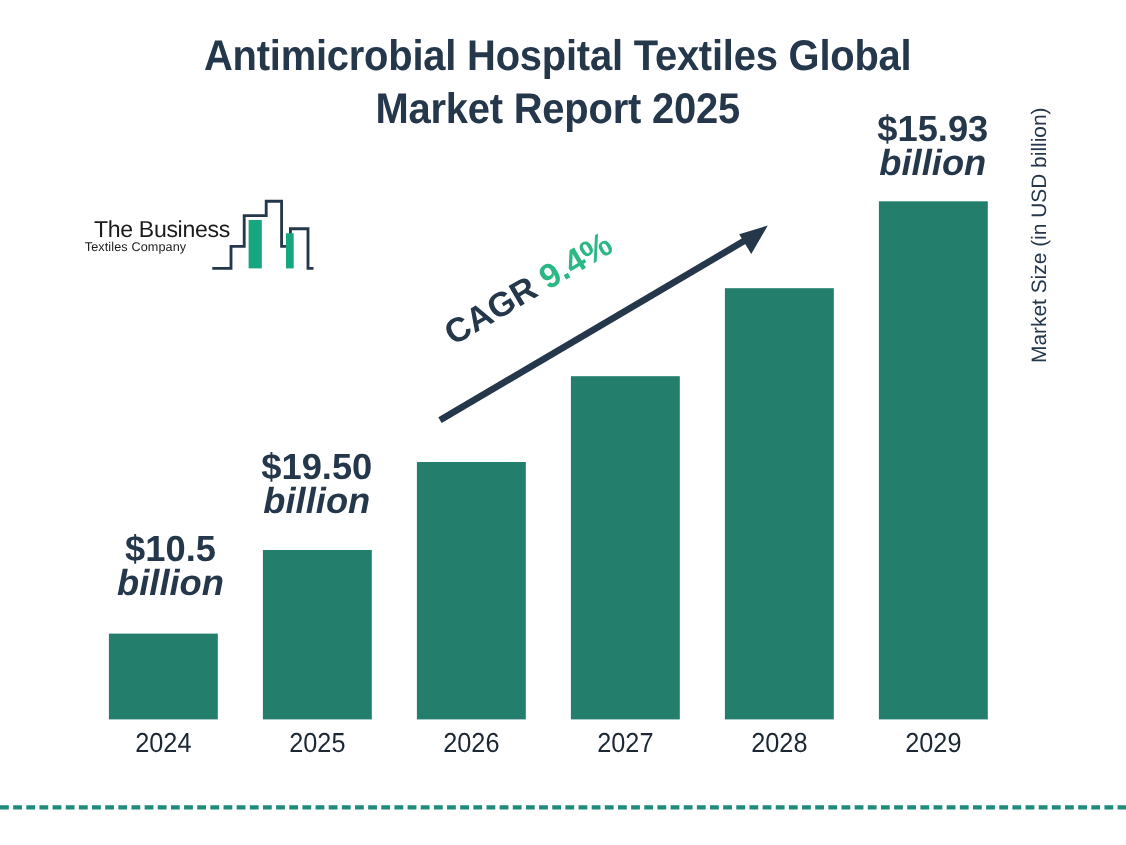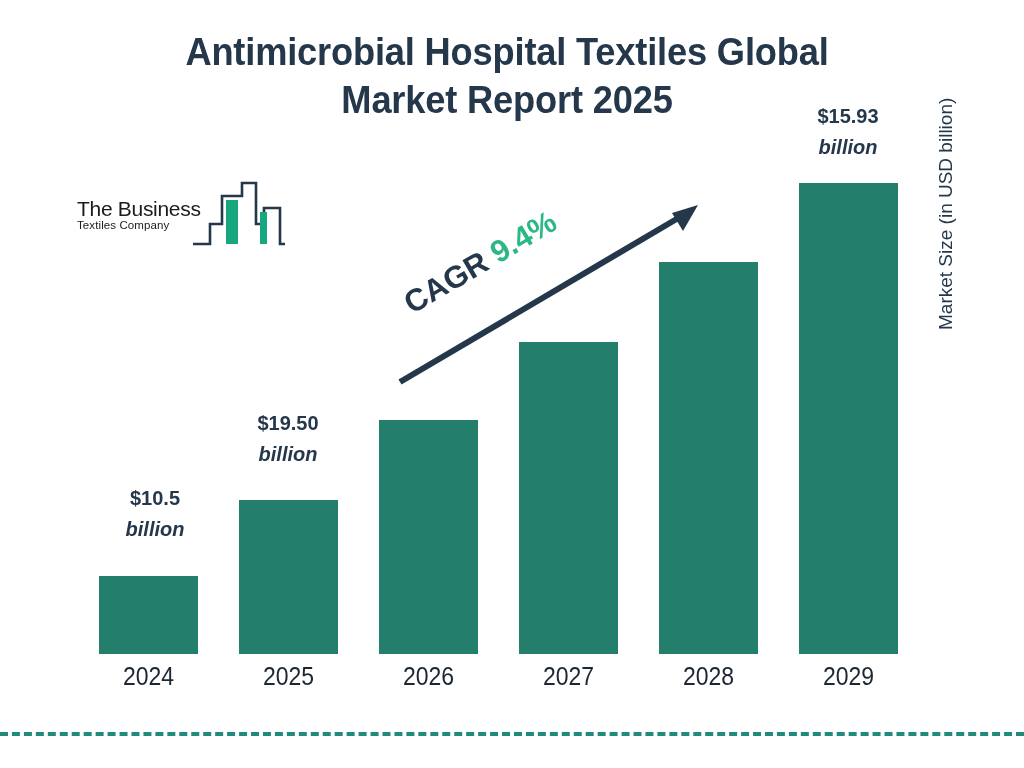--- a/index.html
+++ b/index.html
@@ -50,20 +50,21 @@
     top: 18px;
     width: 132px;
     color: #1b1b1b;
     line-height: 1.02;
   }
   #logo-text .l1 {
     display: block;
     font-size: 21px;
     letter-spacing: -0.3px;
     white-space: nowrap;
+    text-align: right;
   }
   #logo-text .l2 {
     display: block;
     font-size: 11.5px;
     letter-spacing: 0.1px;
     white-space: nowrap;
     margin-top: 1px;
   }
   #logo-mark {
     position: absolute;
@@ -73,21 +74,21 @@
 
   
   .bar {
     position: absolute;
     background: #237E6C;
   }
   .bar-value {
     position: absolute;
     color: #24374B;
     font-weight: bold;
-    font-size: 20px;
+    font-size: 33px;
     line-height: 31px;
     text-align: center;
     white-space: nowrap;
   }
   .bar-value .v2 { display: block; font-style: italic; }
   .xtick {
     position: absolute;
     top: 662px;
     color: #1b2733;
     font-family: "Liberation Sans Narrow", "Liberation Sans", sans-serif;

